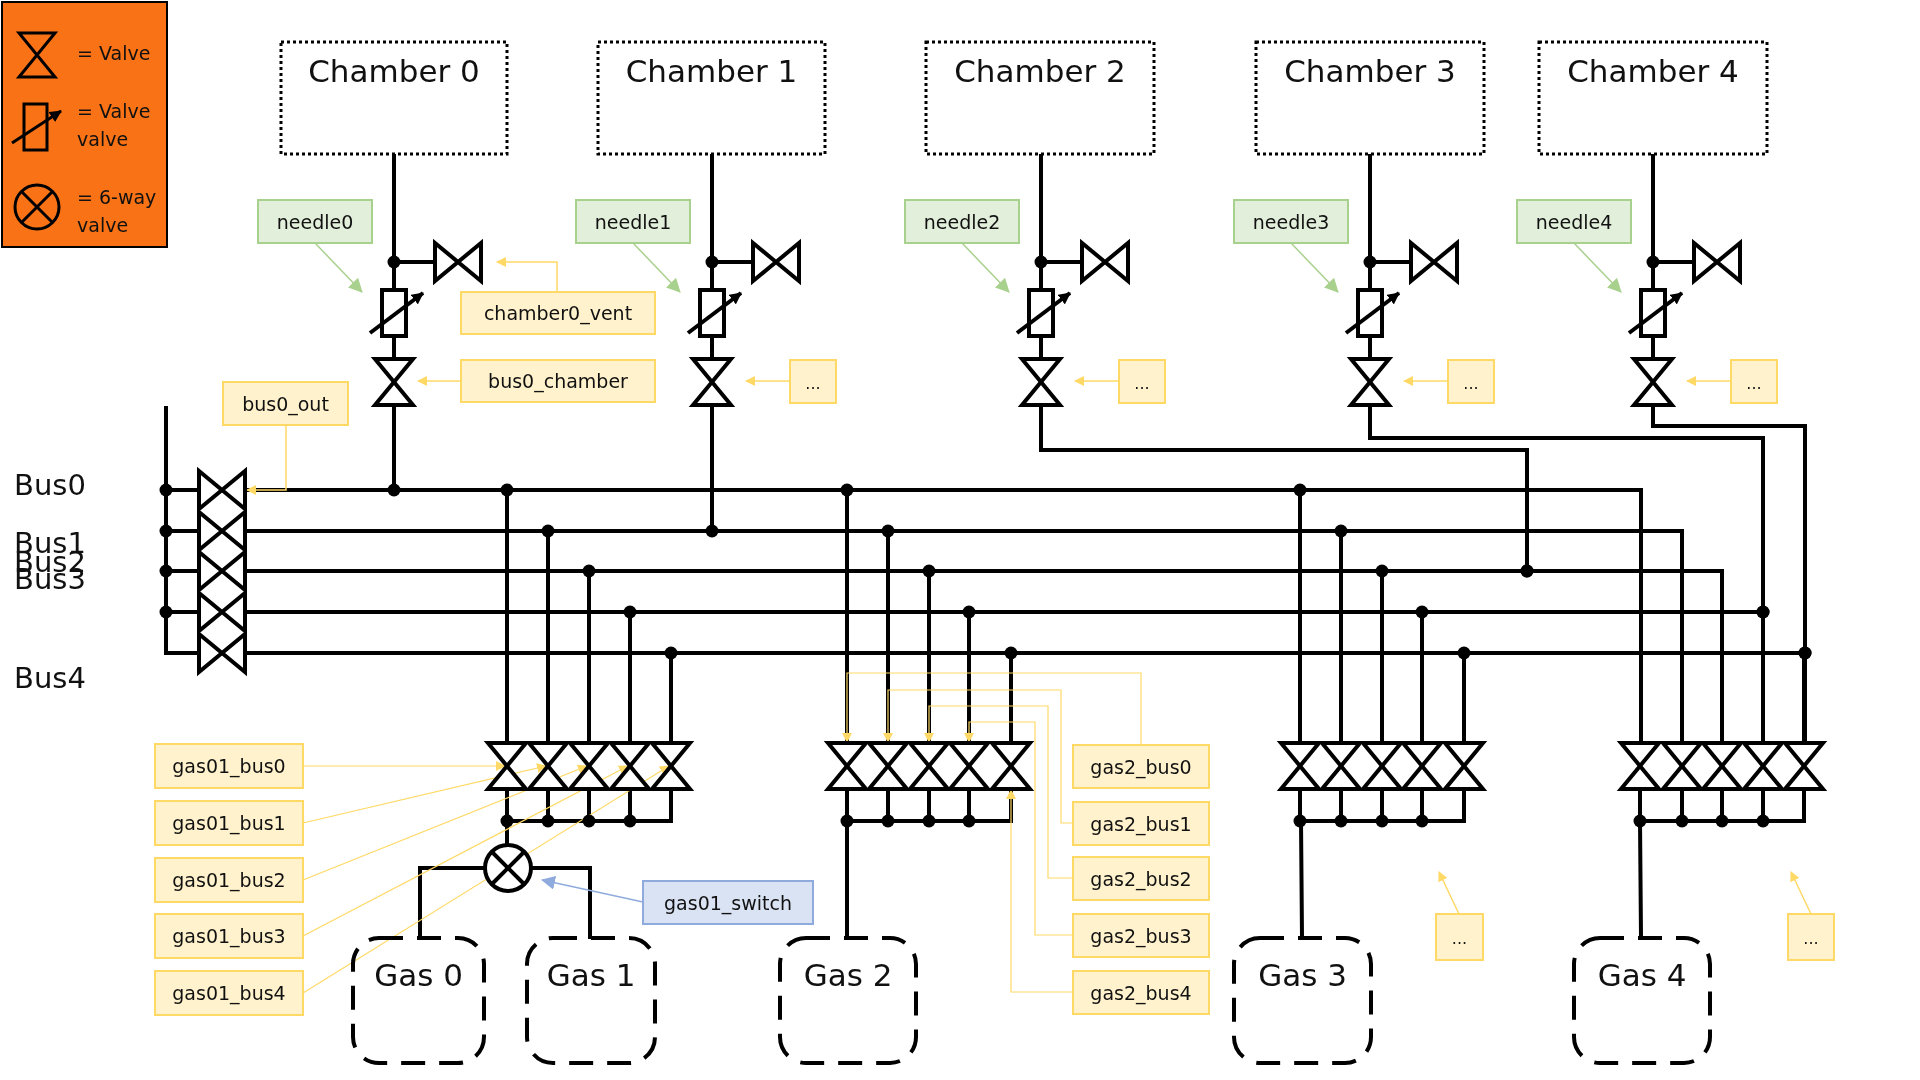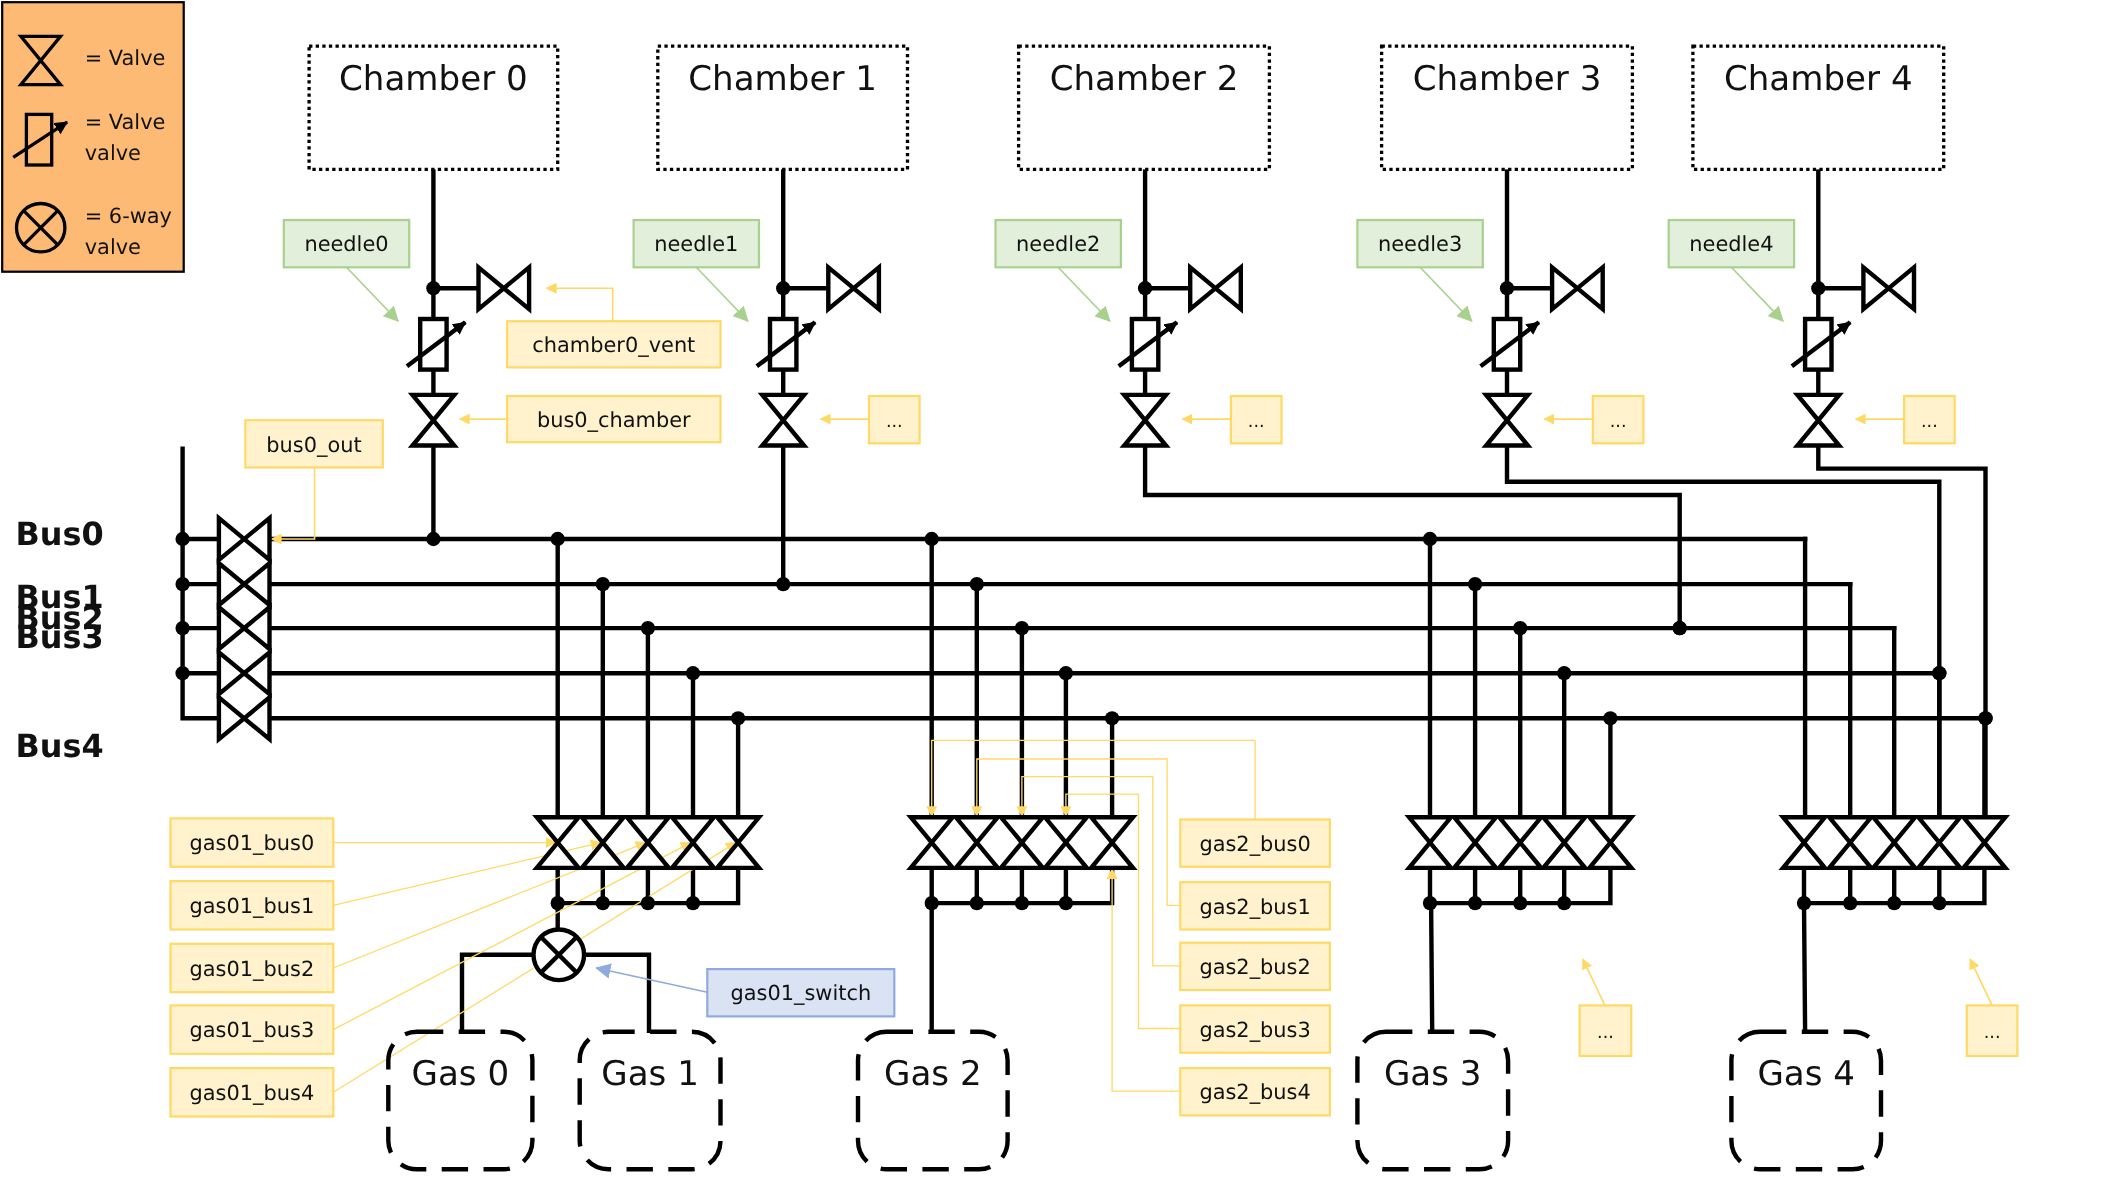--- a/index.html
+++ b/index.html
@@ -4,23 +4,23 @@
 <style>
   html, body { margin: 0; padding: 0; background: #ffffff; }
   body { width: 1920px; height: 1080px; position: relative; overflow: hidden;
          font-family: "DejaVu Sans", "Liberation Sans", sans-serif; }
   #diagram { position: absolute; left: 0; top: 0; width: 1920px; height: 1080px; }
   .pipe { stroke: #000; stroke-width: 4; fill: none; stroke-linecap: square; }
   .sym { stroke: #000; stroke-width: 4; fill: #fff; stroke-linejoin: miter; }
   .dot { fill: #000; }
   .lbl-text { font-family: "DejaVu Sans", "Liberation Sans", sans-serif; }
   .legend-box { position: absolute; left: 1px; top: 1px; width: 163px; height: 243px;
-                border: 2px solid #000; background: #fdba74; }
+                border: 2px solid #000; background: #f97316; }
   .legend-text { position: absolute; font-size: 19px; color: #111; line-height: 28px; }
-  .bus-label { position: absolute; left: 14px; font-size: 29px; color: #111; font-weight: bold; }
+  .bus-label { position: absolute; left: 14px; font-size: 29px; color: #111; }
 </style>
 </head>
 <body>
 
 <svg id="diagram" xmlns="http://www.w3.org/2000/svg" width="1920" height="1080" viewBox="0 0 1920 1080">
   <defs>
     <marker id="arrY" markerWidth="10" markerHeight="10" refX="9" refY="5" orient="auto" markerUnits="userSpaceOnUse">
       <path d="M0,0 L10,5 L0,10 z" fill="#ffd966"></path>
     </marker>
     <marker id="arrG" markerWidth="14" markerHeight="14" refX="13" refY="7" orient="auto" markerUnits="userSpaceOnUse">

